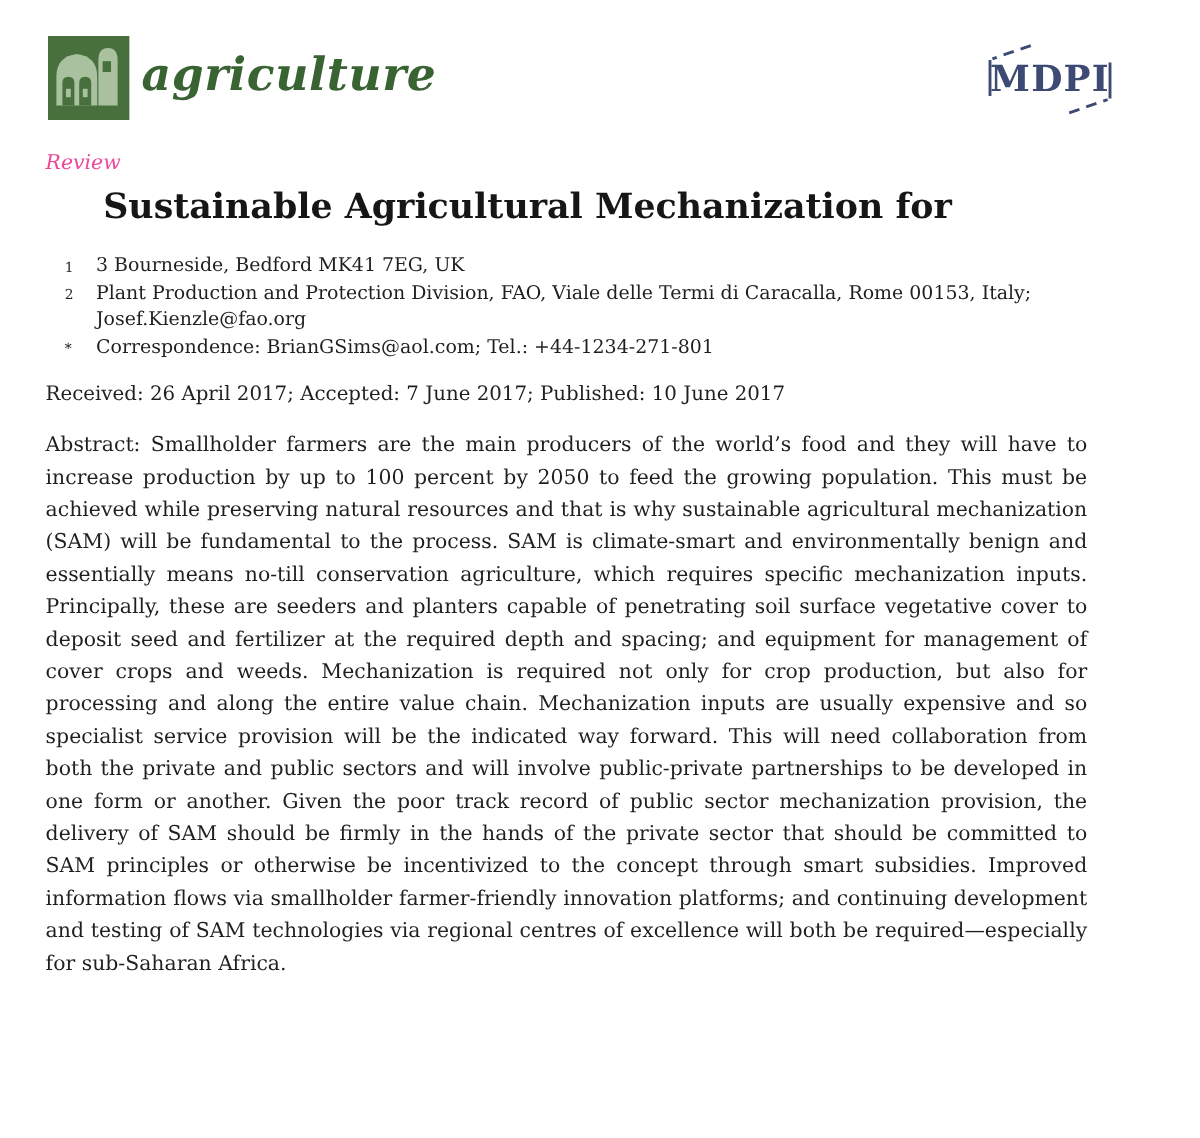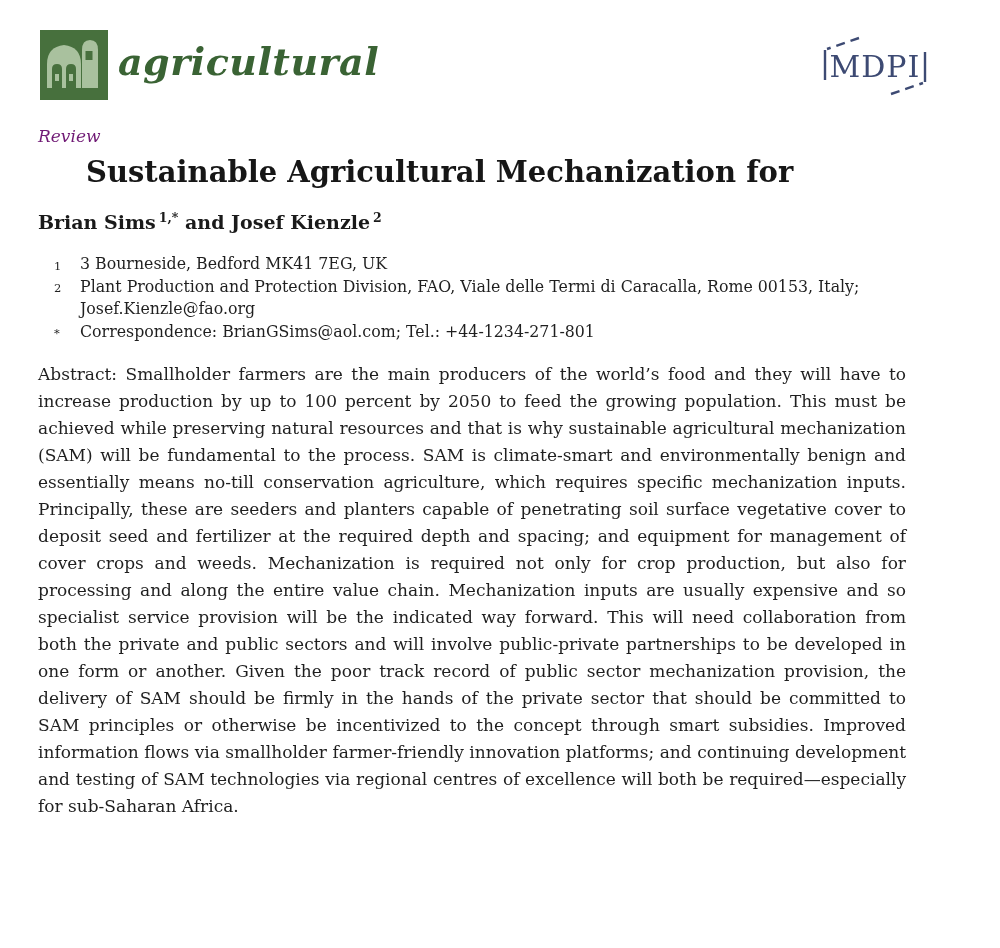--- a/index.html
+++ b/index.html
@@ -22,30 +22,30 @@
     font-weight:bold; font-style:italic;
     color:#3a6334; letter-spacing:0.5px;
   }
   .mdpi-logo {
     position:absolute; left:815px; top:34px; width:120px; height:64px;
   }
   .mdpi-logo svg { position:absolute; left:0; top:0; width:100%; height:100%; }
   .mdpi-wordmark {
     position:absolute; left:0; top:0; width:100%; height:100%;
     display:flex; align-items:center; justify-content:center;
-    font-size:30px; font-weight:normal; letter-spacing:1px;
+    font-size:30px; font-weight:bold; letter-spacing:1px;
     color:#3d4a73;
   }
 
   
   .article { position:absolute; left:38px; top:126px; width:868px; }
 
   .review-label {
     font-style:italic; font-size:17px; line-height:20px; margin-bottom:6px;
-    color:#701a75;
+    color:#ec4899;
   }
   .title {
     font-size:29px; line-height:40px; font-weight:bold; color:#161616;
     margin-bottom:18px;
     margin-left:48px;
   }
   .authors {
     font-size:19px; line-height:24px; font-weight:bold; color:#1a1a1a;
     margin-bottom:16px;
   }
@@ -83,62 +83,58 @@
     <rect x="45.5" y="21" width="7" height="9" fill="#47703d"></rect>
 
     <path d="M7,58 L7,34 Q7,17 24,15 Q41,17 41,34 L41,58 Z" fill="#a9c19e"></path>
     <path d="M12,58 L12,39 Q12,34 17,34 Q22,34 22,39 L22,58 Z" fill="#47703d"></path>
     <path d="M26,58 L26,39 Q26,34 31,34 Q36,34 36,39 L36,58 Z" fill="#47703d"></path>
     <rect x="15" y="44" width="4" height="7" fill="#a9c19e"></rect>
     <rect x="29" y="44" width="4" height="7" fill="#a9c19e"></rect>
   </svg>
 </div>
 
-<div class="journal-name">agricultural</div>
+<div class="journal-name">agriculture</div>
 
 <div class="mdpi-logo">
   <svg viewBox="0 0 120 64">
     <line x1="44" y1="4" x2="12" y2="15" stroke="#3d4a73" stroke-width="2.4" stroke-dasharray="9 6"></line>
     <line x1="10" y1="16" x2="10" y2="46" stroke="#3d4a73" stroke-width="2.4"></line>
     <line x1="110" y1="18" x2="110" y2="48" stroke="#3d4a73" stroke-width="2.4"></line>
     <line x1="76" y1="60" x2="108" y2="49" stroke="#3d4a73" stroke-width="2.4" stroke-dasharray="9 6"></line>
   </svg>
   <span class="mdpi-wordmark">MDPI</span>
 </div>
 
 <div class="article">
 
   <div class="review-label">Review</div>
 
   <div class="title">
     <div>Sustainable Agricultural Mechanization for</div>
   </div>
 
-  <div class="authors">
-    <span>Brian Sims</span><span class="sup">1,*</span>
-    <span>and</span>
-    <span>Josef Kienzle</span><span class="sup">2</span>
-  </div>
 
   <div class="affiliations">
     <div class="aff-row">
       <span class="aff-marker">1</span>
       <span class="aff-text">3 Bourneside, Bedford MK41 7EG, UK</span>
     </div>
     <div class="aff-row">
       <span class="aff-marker">2</span>
       <span class="aff-text">Plant Production and Protection Division, FAO, Viale delle Termi di Caracalla, Rome 00153, Italy; Josef.Kienzle@fao.org</span>
     </div>
     <div class="aff-row">
       <span class="aff-marker">*</span>
       <span class="aff-text">Correspondence: BrianGSims@aol.com; Tel.: +44-1234-271-801</span>
     </div>
   </div>
 
   <div class="meta">
+    <div>Received: 26 April 2017; Accepted: 7 June 2017; Published: 10 June 2017</div>
   </div>
 
   <p class="abstract">
     <span class="label">Abstract:</span>
     <span>Smallholder farmers are the main producers of the world’s food and they will have to increase production by up to 100 percent by 2050 to feed the growing population.  This must be achieved while preserving natural resources and that is why sustainable agricultural mechanization (SAM) will be fundamental to the process. SAM is climate-smart and environmentally benign and essentially means no-till conservation agriculture, which requires specific mechanization inputs. Principally, these are seeders and planters capable of penetrating soil surface vegetative cover to deposit seed and fertilizer at the required depth and spacing; and equipment for management of cover crops and weeds. Mechanization is required not only for crop production, but also for processing and along the entire value chain. Mechanization inputs are usually expensive and so specialist service provision will be the indicated way forward. This will need collaboration from both the private and public sectors and will involve public-private partnerships to be developed in one form or another. Given the poor track record of public sector mechanization provision, the delivery of SAM should be firmly in the hands of the private sector that should be committed to SAM principles or otherwise be incentivized to the concept through smart subsidies. Improved information flows via smallholder farmer-friendly innovation platforms; and continuing development and testing of SAM technologies via regional centres of excellence will both be required—especially for sub-Saharan Africa.</span>
   </p>
 
 </div>
 
 </body></html>

